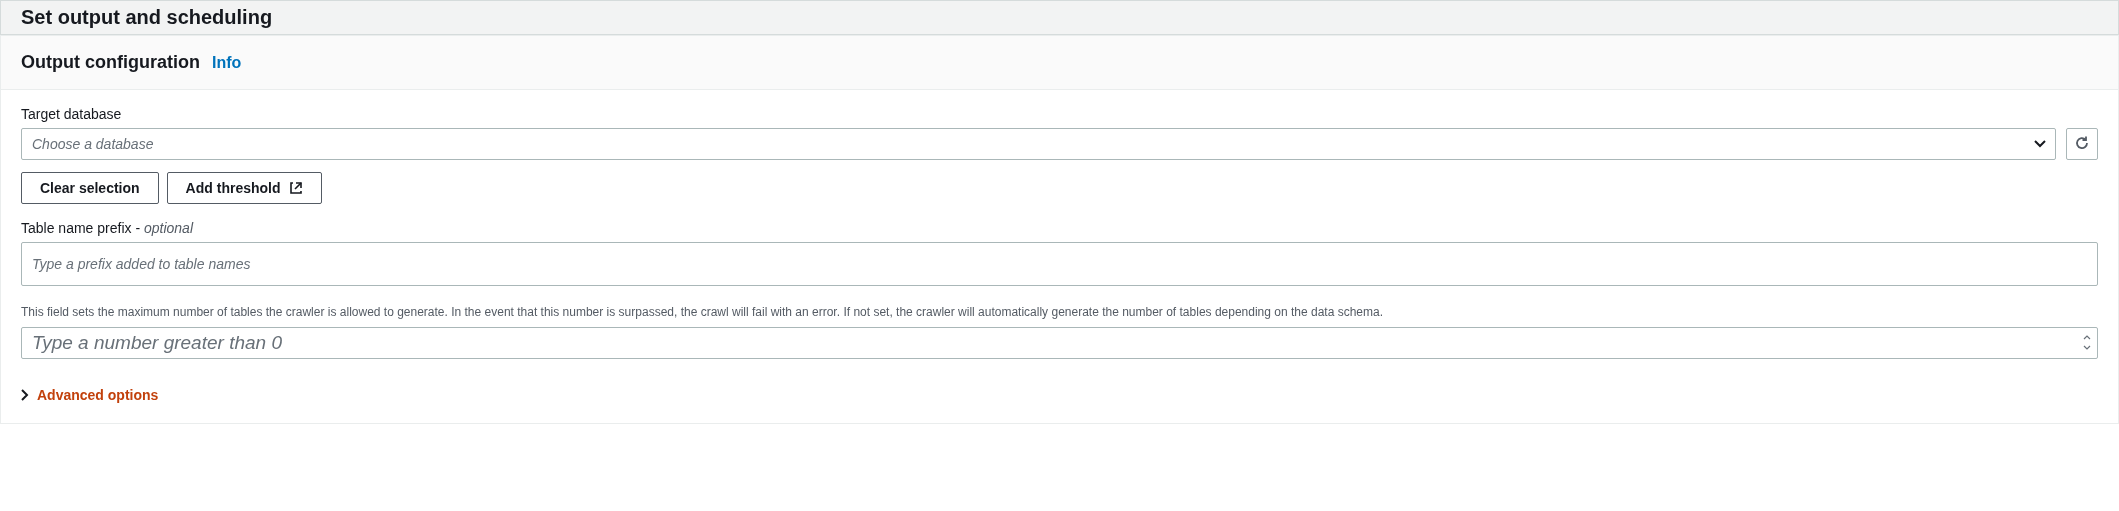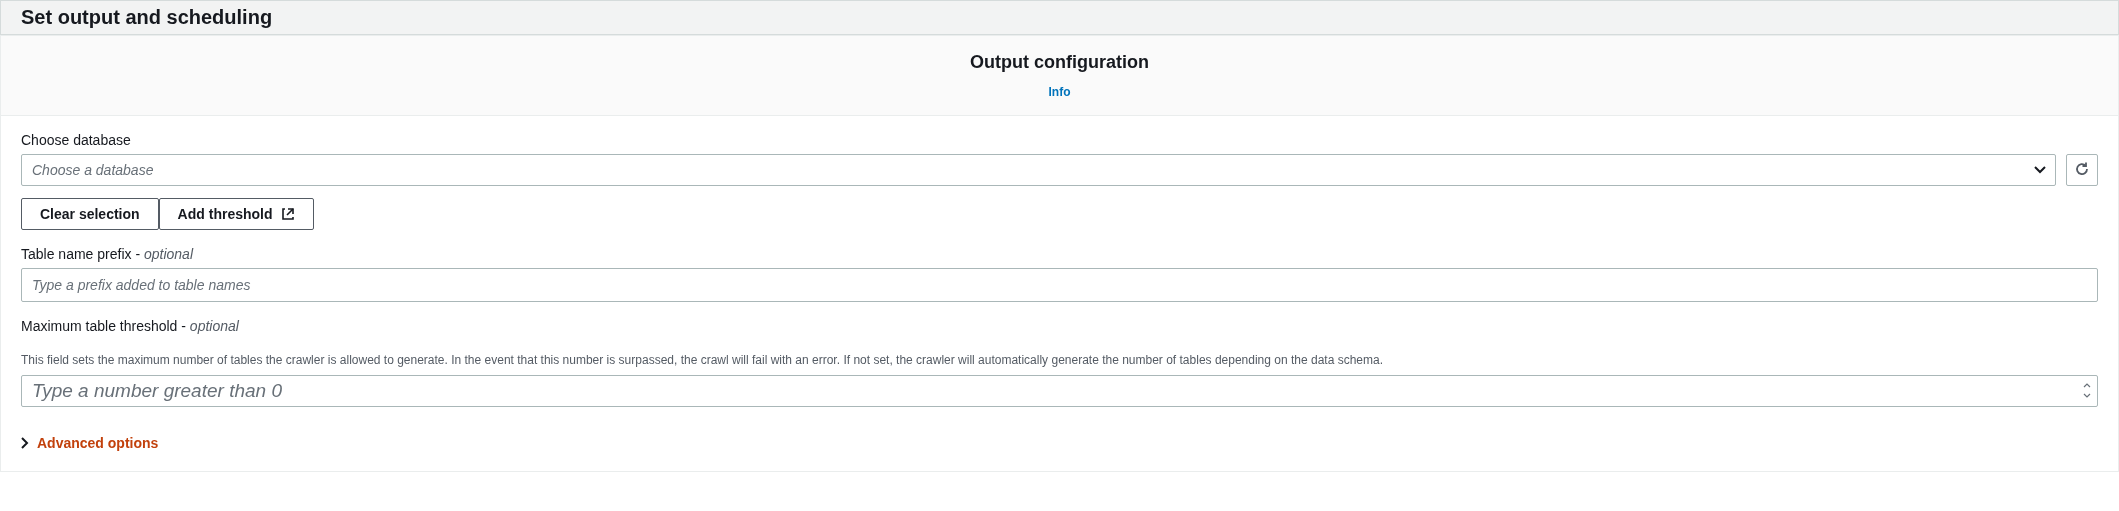--- a/index.html
+++ b/index.html
@@ -24,30 +24,29 @@
     border: 1px solid #eaeded;
     margin: 0;
   }
   .panel-header {
     background: #fafafa;
     border-bottom: 1px solid #eaeded;
     padding: 16px 20px;
     display: flex;
     align-items: center;
     gap: 12px;
-    flex-direction: column;
   }
   .panel-title {
     font-size: 18px;
     font-weight: 700;
     color: #16191f;
   }
   .info-link {
     color: #0073bb;
-    font-size: 12px;
+    font-size: 16px;
     font-weight: 700;
     text-decoration: none;
     cursor: pointer;
   }
   .panel-body {
     padding: 16px 20px 20px 20px;
   }
   .form-group {
     margin-bottom: 16px;
   }
@@ -106,41 +105,41 @@
     border: 1px solid #aab7b8;
     border-radius: 2px;
     background: #fff;
     display: flex;
     align-items: center;
     justify-content: center;
     cursor: pointer;
   }
   .btn-row {
     display: flex;
-    gap: 0;
+    gap: 8px;
     margin-top: 12px;
   }
   .btn {
     height: 32px;
     padding: 0 18px;
     border: 1px solid #545b64;
     border-radius: 2px;
     background: #fff;
     font-size: 14px;
     font-weight: 700;
     color: #16191f;
     display: inline-flex;
     align-items: center;
     gap: 8px;
     cursor: pointer;
   }
   .btn svg { display: block; }
   .text-input {
     width: 100%;
-    height: 34px;
+    height: 44px;
     border: 1px solid #aab7b8;
     border-radius: 2px;
     padding: 0 10px;
     font-size: 14px;
     color: #16191f;
     background: #fff;
   }
   .text-input::placeholder {
     color: #687078;
     font-style: italic;
@@ -203,21 +202,21 @@
 </div>
 
 <div class="panel">
   <div class="panel-header">
     <span class="panel-title">Output configuration</span>
     <a class="info-link">Info</a>
   </div>
   <div class="panel-body">
 
     <div class="form-group">
-      <label class="form-label">Choose database</label>
+      <label class="form-label">Target database</label>
       <div class="row">
         <div class="select-wrap">
           <div class="select-input">
             <span>Choose a database</span>
           </div>
           <span class="caret">
             <svg width="12" height="8" viewBox="0 0 12 8">
                 <path d="M1 1 L6 6 L11 1" fill="none" stroke="#16191f" stroke-width="2"></path>
               </svg>
           </span>
@@ -249,23 +248,20 @@
     </div>
 
     <div class="form-group">
       <label class="form-label">
         <span>Table name prefix - </span><span class="optional">optional</span>
       </label>
       <input type="text" class="text-input" placeholder="Type a prefix added to table names" style="">
     </div>
 
     <div class="form-group">
-      <label class="form-label">
-        <span>Maximum table threshold - </span><span class="optional">optional</span>
-      </label>
       <div class="form-desc">This field sets the maximum number of tables the crawler is allowed to generate. In the event that this number is surpassed, the crawl will fail with an error. If not set, the crawler will automatically generate the number of tables depending on the data schema.</div>
       <div class="number-wrap">
         <input type="text" class="number-input" placeholder="Type a number greater than 0" style="">
         <div class="spinner">
           <div class="spinner-btn">
             <svg width="8" height="5" viewBox="0 0 8 5">
                 <path d="M1 4 L4 1 L7 4" fill="none" stroke="currentColor" stroke-width="1.2"></path>
               </svg>
           </div>
           <div class="spinner-btn">

